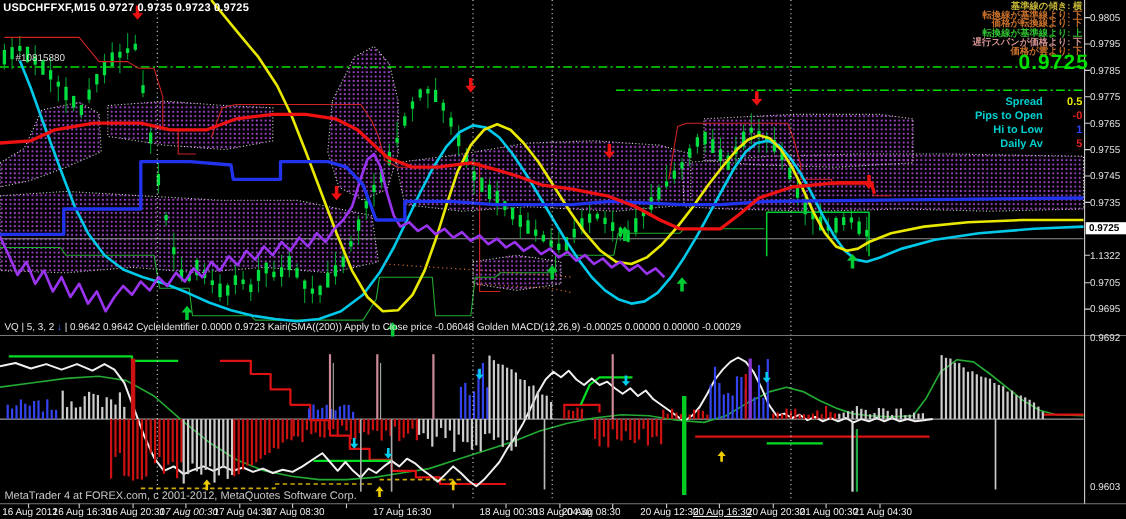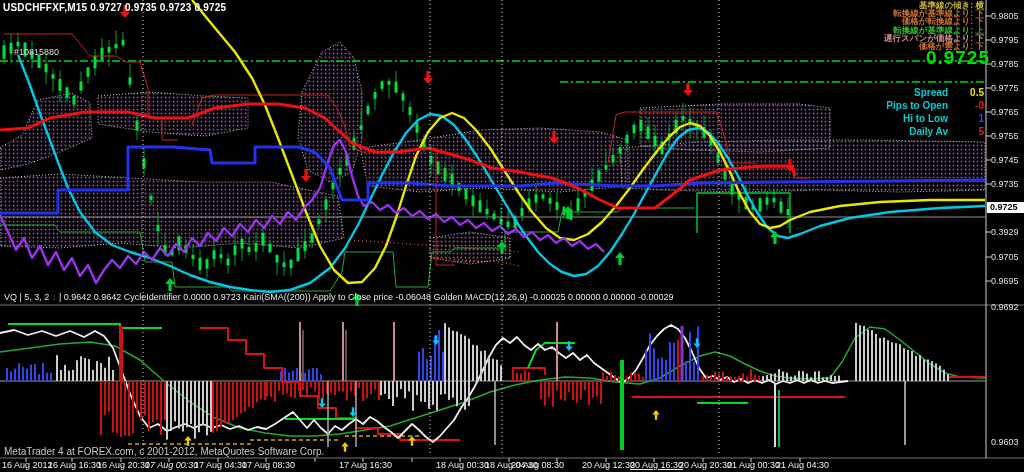--- a/index.html
+++ b/index.html
@@ -671,21 +671,21 @@
   <div class="abs" id="price-axis">
     <div id="price-tag" style="top: 202px;">0.9725</div>
   <div class="pa-label" style="top: 11px;">0.9805</div>
       <div class="pa-label" style="top: 35px;">0.9795</div>
       <div class="pa-label" style="top: 59px;">0.9785</div>
       <div class="pa-label" style="top: 83px;">0.9775</div>
       <div class="pa-label" style="top: 107px;">0.9765</div>
       <div class="pa-label" style="top: 131px;">0.9755</div>
       <div class="pa-label" style="top: 155px;">0.9745</div>
       <div class="pa-label" style="top: 179px;">0.9735</div>
-      <div class="pa-label" style="top: 227px;">0.3929</div>
+      <div class="pa-label" style="top: 227px;">1.1322</div>
       <div class="pa-label" style="top: 252px;">0.9705</div>
       <div class="pa-label" style="top: 276px;">0.9695</div>
       <div class="pa-label" style="top: 302px;">0.9692</div>
       <div class="pa-label" style="top: 437px;">0.9603</div>
     </div>
 
   <div class="abs" id="subwin-header">
     <span>VQ | 5, 3, 2 </span><span class="arr">↓</span><span> | 0.9642 0.9642  CycleIdentifier 0.0000 0.9723  Kairi(SMA((200)) Apply to Close price -0.06048  Golden MACD(12,26,9) -0.00025 0.00000 0.00000 -0.00029</span>
   </div>
 

